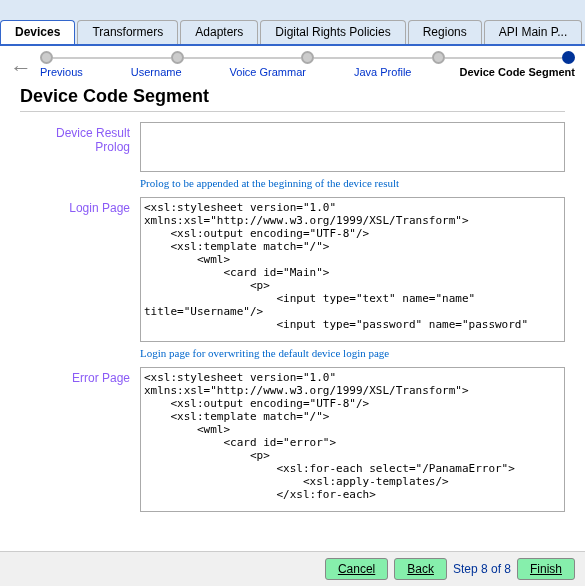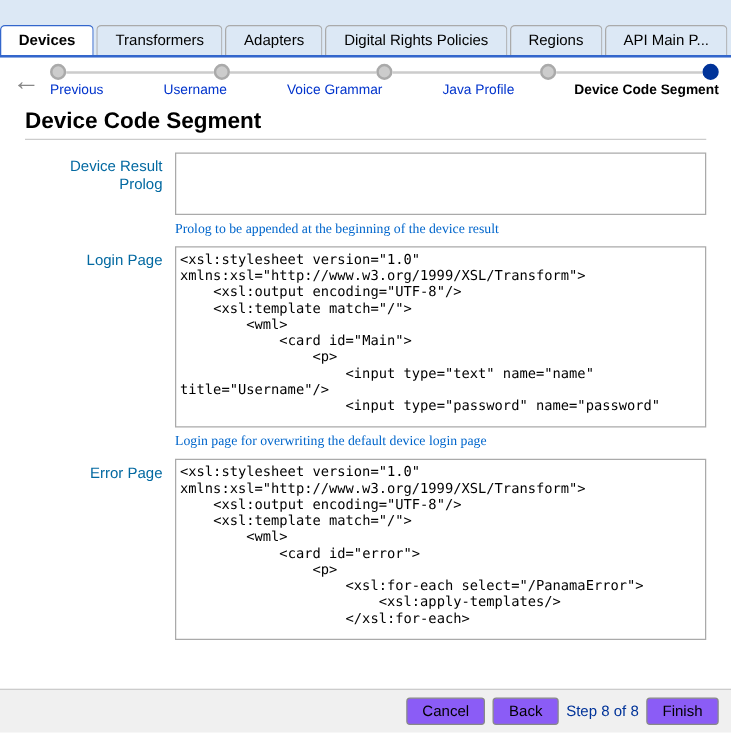--- a/index.html
+++ b/index.html
@@ -57,21 +57,21 @@
       display: flex;
       align-items: flex-start;
       margin-bottom: 8px;
     }
     .form-label {
       width: 120px;
       text-align: right;
       padding-right: 10px;
       padding-top: 4px;
       font-size: 12px;
-      color: #0369a1;
+      color: #8b5cf6;
       flex-shrink: 0;
     }
     .form-field {
       flex: 1;
     }
     .field-hint {
       font-size: 11px;
       color: #0066cc;
       margin-top: 2px;
       font-family: Liberation Serif, serif;
@@ -109,22 +109,23 @@
       display: flex;
       justify-content: flex-end;
       align-items: center;
       gap: 6px;
     }
     .btn {
       padding: 3px 12px;
       font-size: 12px;
       border: 1px solid #888;
       border-radius: 3px;
-      background: #8b5cf6;
-      cursor: pointer;
+      background: #86efac;
+      cursor: pointer;
+      text-decoration: underline;
     }
     .step-info {
       font-size: 12px;
       color: #003399;
     }
 
     
     .wizard-container {
       display: flex;
       align-items: center;

